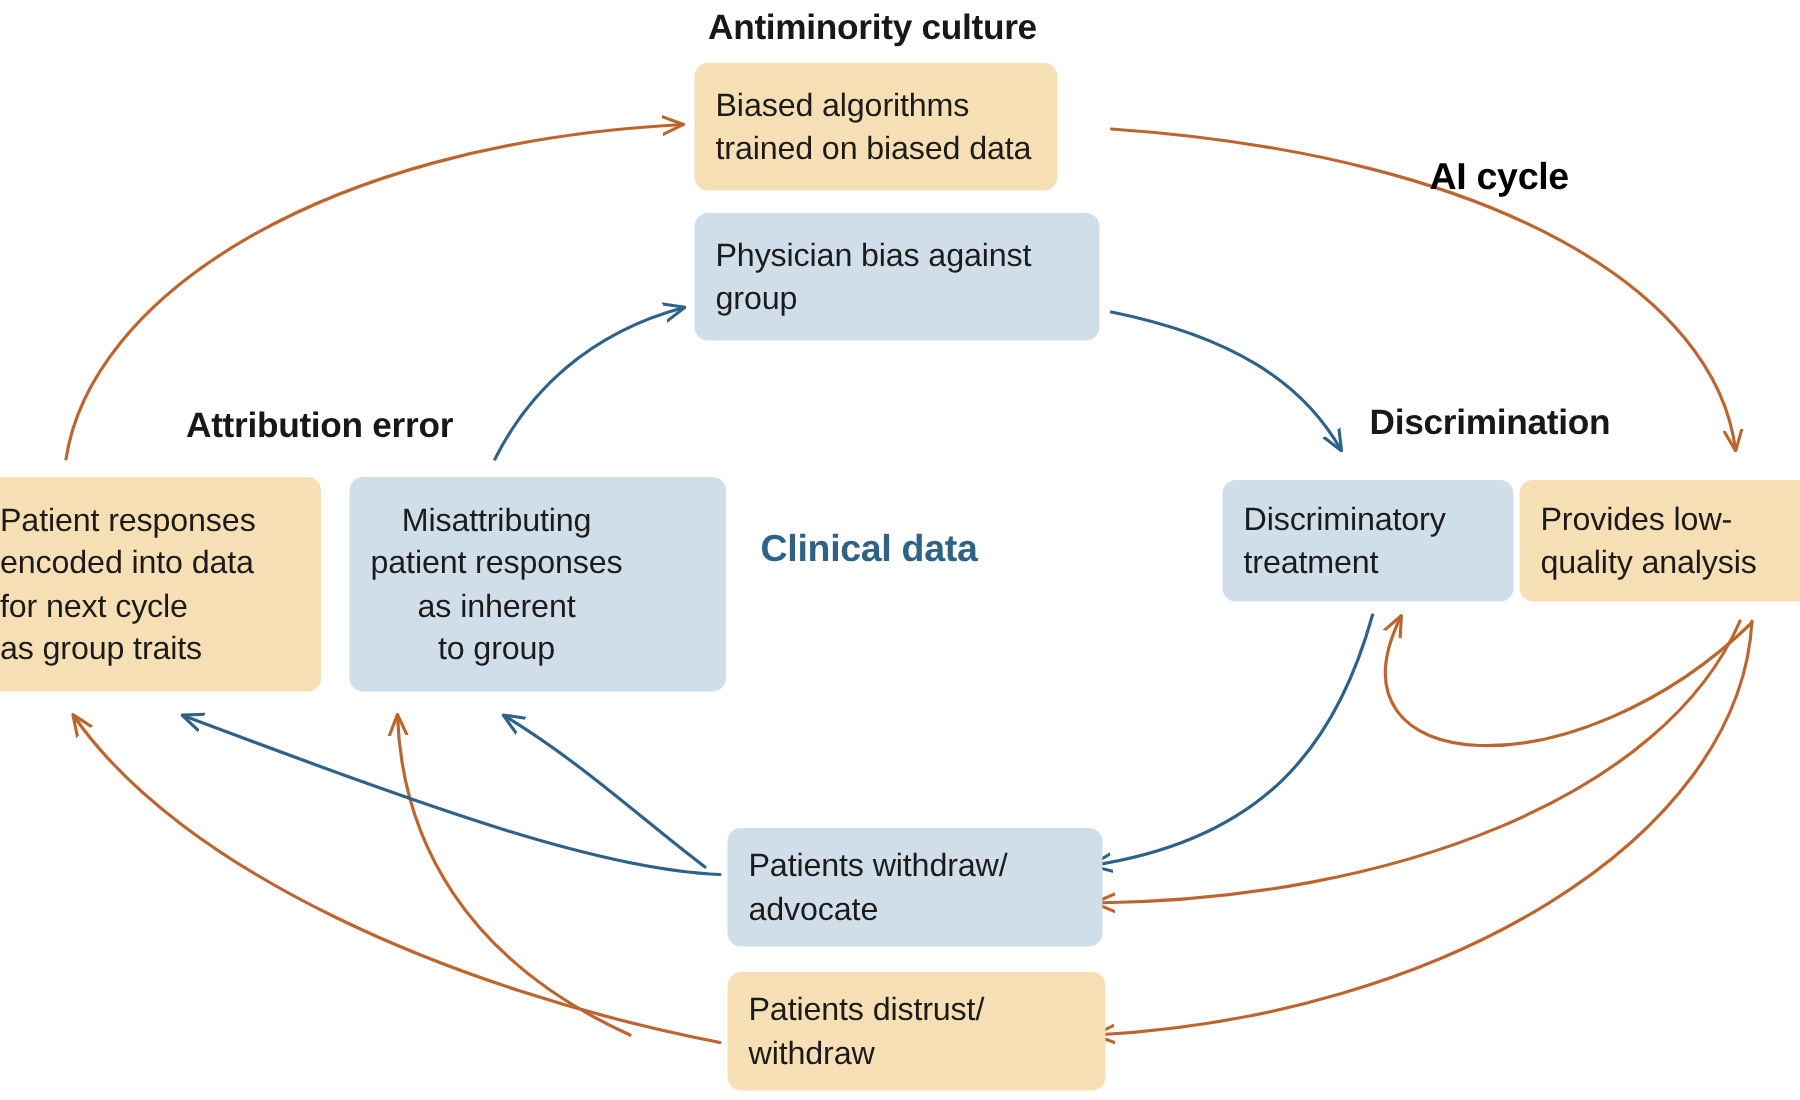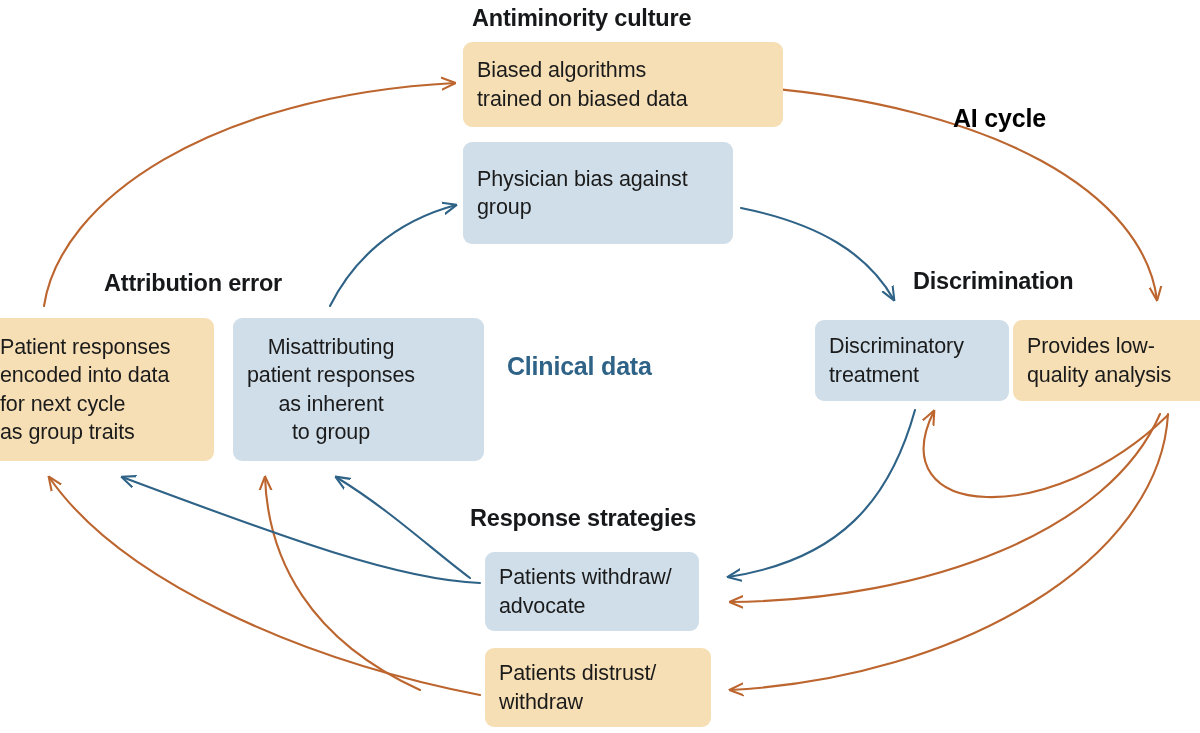--- a/index.html
+++ b/index.html
@@ -88,44 +88,43 @@
       <path d="M 480 583 C 400 580 290 540 122 477" stroke="#2E6286" marker-end="url(#ah-blue)"></path>
 
       <path d="M 470 578 C 430 548 390 510 336 477" stroke="#2E6286" marker-end="url(#ah-blue)"></path>
     </g>
   </svg>
 
   <div class="heading" id="h-antiminority" style="left:472px;top:5px;">Antiminority culture</div>
 
   <div class="heading" id="h-discrimination" style="left:913px;top:268px;">Discrimination</div>
 
-  <div class="heading" id="h-response" style="left:470px;top:505px;">Response strategies</div>
 
-  <div class="heading" id="h-attribution" style="left:104px;top:270px;">Attribution error</div>
+  <div class="heading" id="h-attribution" style="left:124px;top:270px;">Attribution error</div>
 
   <div class="cyclelabel" id="ai-cycle-label" style="left:953px;top:104px;">AI cycle</div>
 
   <div class="cyclelabel" id="clinical-cycle-label" style="left:507px;top:352px;">Clinical data</div>
 
-  <div class="box orange" style="left:463px;top:42px;width:320px;height:85px;">Biased algorithms
+  <div class="box orange" style="left:463px;top:42px;width:242px;height:85px;">Biased algorithms
 trained on biased data</div>
 
-  <div class="box blue" style="left:463px;top:142px;width:270px;height:102px;">Physician bias against
+  <div class="box blue" style="left:463px;top:142px;width:270px;height:85px;">Physician bias against
 group</div>
 
   <div class="box blue" style="left:815px;top:320px;width:194px;height:81px;">Discriminatory
 treatment</div>
 
   <div class="box orange" style="left:1013px;top:320px;width:196px;height:81px;border-top-right-radius:0;border-bottom-right-radius:0;">Provides low-
 quality analysis</div>
 
-  <div class="box blue" style="left:485px;top:552px;width:214px;height:79px;">Patients withdraw/
+  <div class="box blue" style="left:485px;top:552px;width:250px;height:79px;">Patients withdraw/
 advocate</div>
 
-  <div class="box orange" style="left:485px;top:648px;width:226px;height:79px;">Patients distrust/
+  <div class="box orange" style="left:485px;top:648px;width:252px;height:79px;">Patients distrust/
 withdraw</div>
 
   <div class="box orange nopad-left" style="left:-10px;top:318px;width:224px;height:143px;border-top-left-radius:0;border-bottom-left-radius:0;">Patient responses
 encoded into data
 for next cycle
 as group traits</div>
 
   <div class="box blue" style="left:233px;top:318px;width:251px;height:143px;text-align:center;">Misattributing
 patient responses
 as inherent

